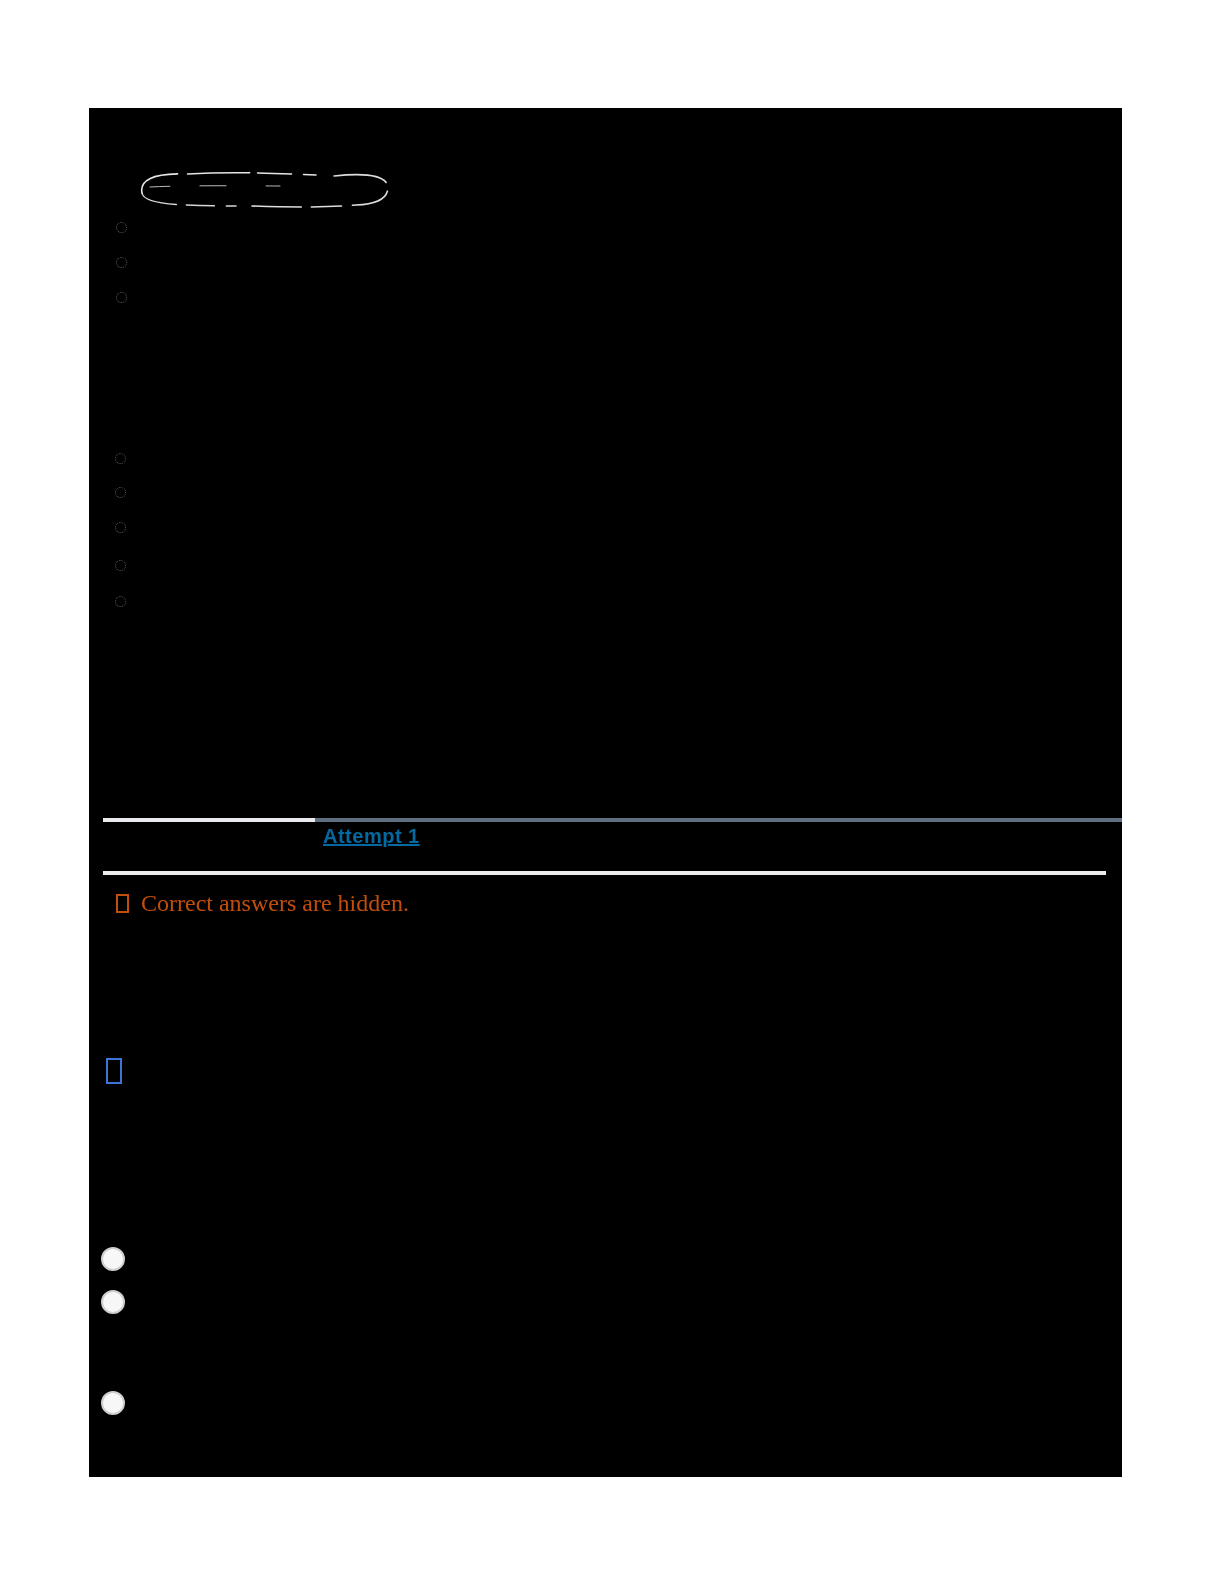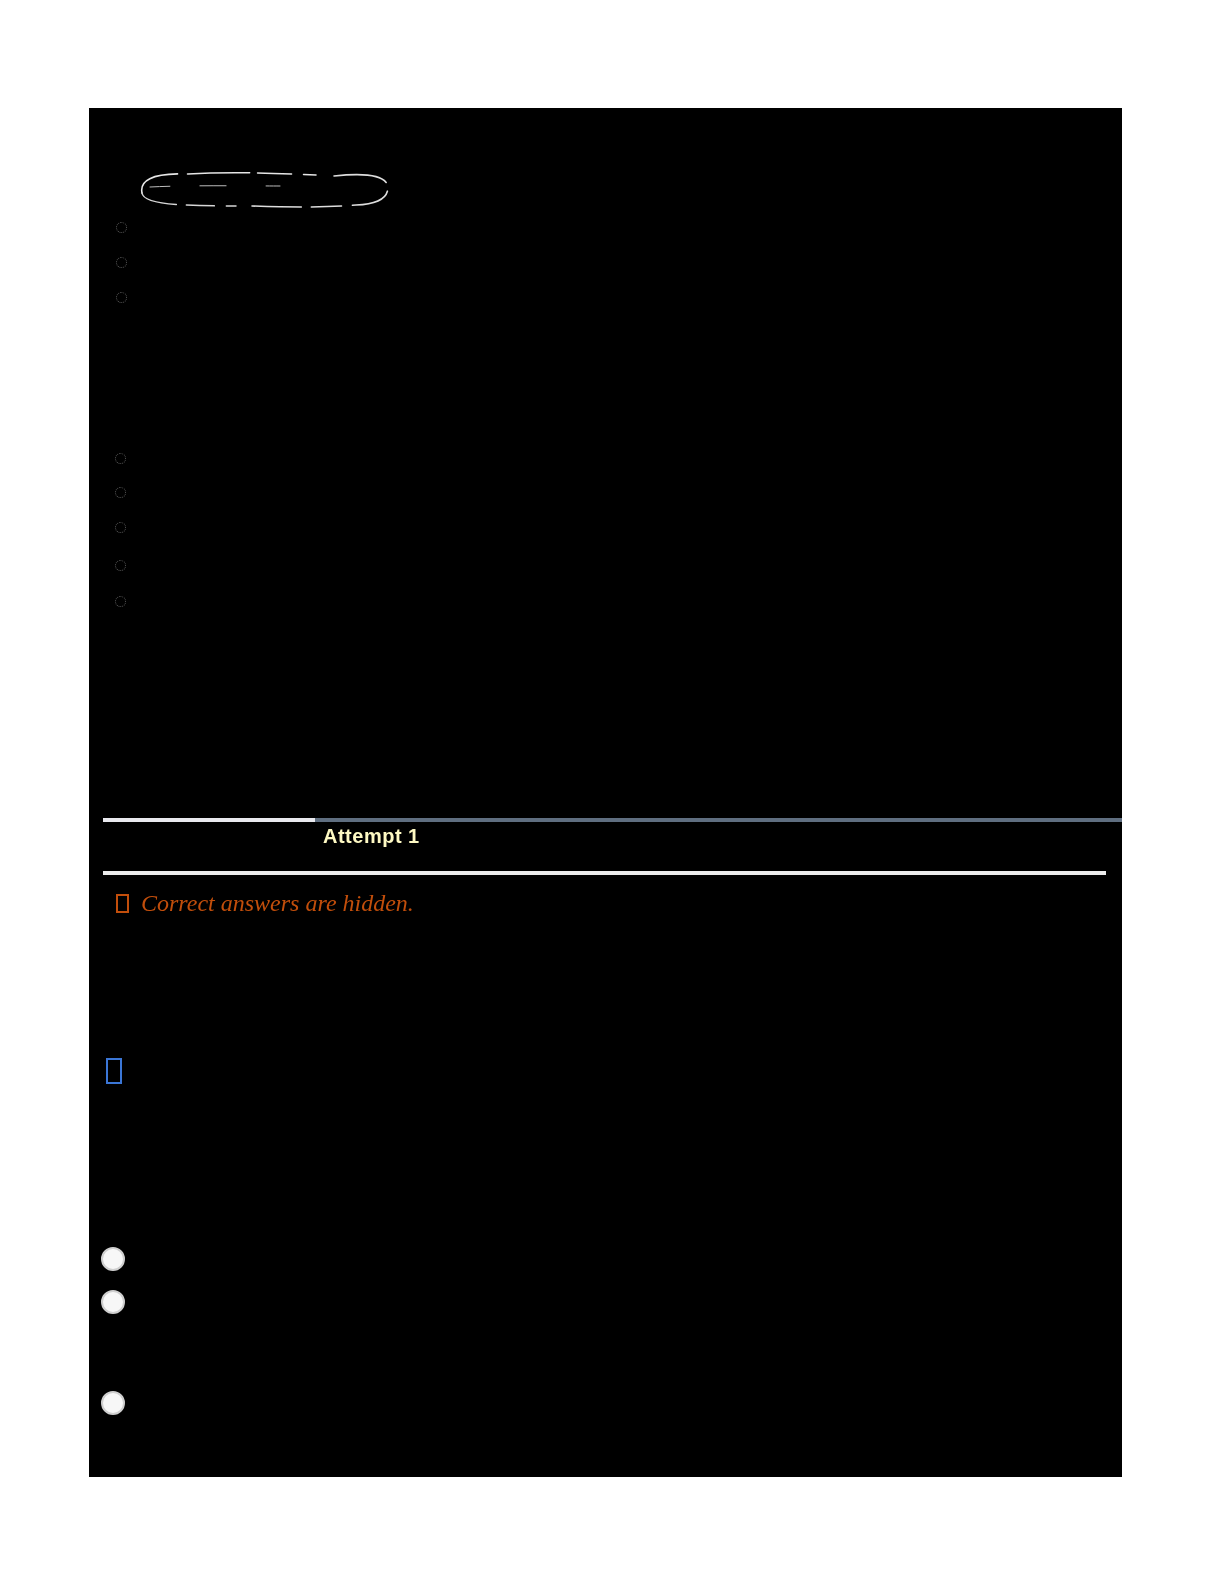--- a/index.html
+++ b/index.html
@@ -75,21 +75,22 @@
     height: 4px;
     background: #ececec;
   }
   .attempt-link {
     position: absolute;
     left: 234px;
     top: 717px;
     font-family: "Liberation Sans", sans-serif;
     font-size: 20px;
     font-weight: bold;
-    color: #fef9c3;
+    color: #0369a1;
+    text-decoration: underline;
     cursor: pointer;
     letter-spacing: 0.5px;
   }
   
   .notice {
     position: absolute;
     left: 27px;
     top: 782px;
     display: flex;
     align-items: flex-end;
@@ -101,21 +102,20 @@
     height: 15px;
     border: 2px solid #c24e0b;
     margin-right: 12px;
     margin-bottom: 3px;
   }
   .notice-text {
     font-family: "Liberation Serif", serif;
     font-size: 24px;
     line-height: 1.1;
     color: #c24e0b;
-    font-style: italic;
   }
   
   .tofu-blue {
     position: absolute;
     left: 17px;
     top: 950px;
     width: 12px;
     height: 22px;
     border: 2px solid #3b76d6;
     background: transparent;

